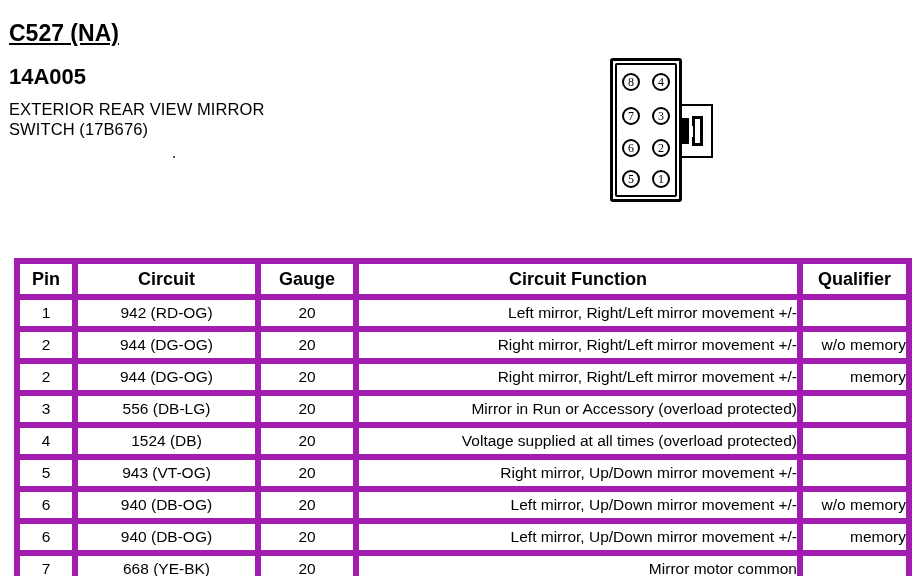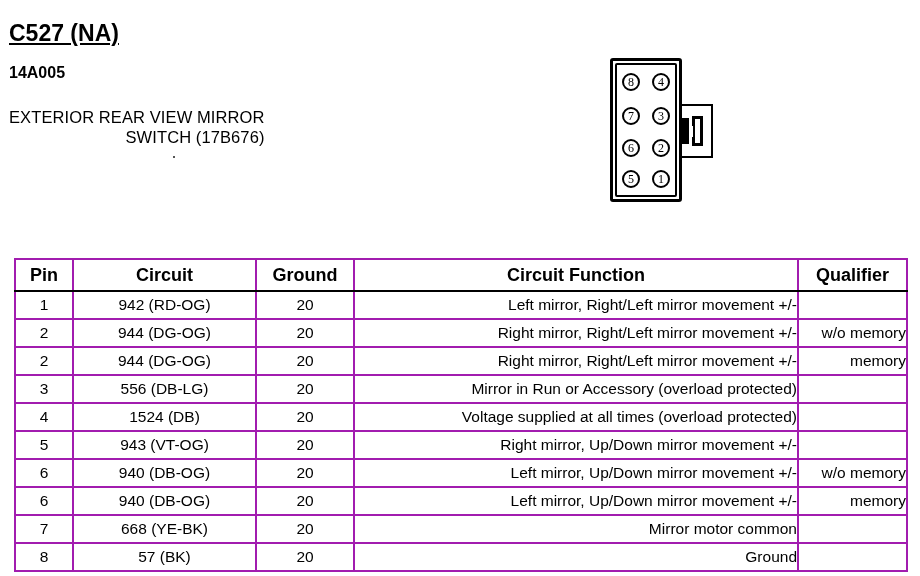--- a/index.html
+++ b/index.html
@@ -26,33 +26,32 @@
     font-weight: bold;
     letter-spacing: 0px;
     text-decoration: underline;
     text-underline-offset: 2px;
     white-space: nowrap;
   }
   #part-number {
     position: absolute;
     left: 9px;
     top: 64px;
-    font-size: 16px;
+    font-size: 22px;
     font-weight: bold;
     white-space: nowrap;
   }
   #component-name {
     position: absolute;
     left: 9px;
-    top: 107px;
+    top: 99px;
     font-size: 16.5px;
     line-height: 20px;
     white-space: pre-line;
     letter-spacing: 0.1px;
-    text-align: right;
   }
   #scan-speck {
     position: absolute;
     left: 173px;
     top: 156px;
     width: 2px;
     height: 2px;
     background: #555;
   }
 
@@ -142,21 +141,21 @@
   #pin-table {
     position: absolute;
     left: 14px;
     top: 258px;
     width: 892px;
     border-collapse: collapse;
     table-layout: fixed;
   }
   #pin-table th,
   #pin-table td {
-    border: 2px solid #a21caf;
+    border: 6px solid #a21caf;
     padding: 0;
     height: 26px;
     font-size: 15.5px;
     font-family: "Liberation Sans", sans-serif;
     background: #fff;
   }
   #pin-table thead th {
     font-weight: bold;
     font-size: 18px;
     height: 30px;
@@ -211,21 +210,21 @@
     <col class="col-pin">
       <col class="col-circuit">
       <col class="col-gauge">
     <col class="col-fn">
       <col class="col-qual">
   </colgroup>
   <thead>
     <tr>
       <th>Pin</th>
       <th>Circuit</th>
-      <th>Ground</th>
+      <th>Gauge</th>
       <th>Circuit Function</th>
       <th>Qualifier</th>
     </tr>
   </thead>
   <tbody id="pin-table-body">
       <tr>
         <td>1</td>
         <td>942 (RD-OG)</td>
         <td>20</td>
         <td class="fn-cell">Left mirror, Right/Left mirror movement +/-</td>

